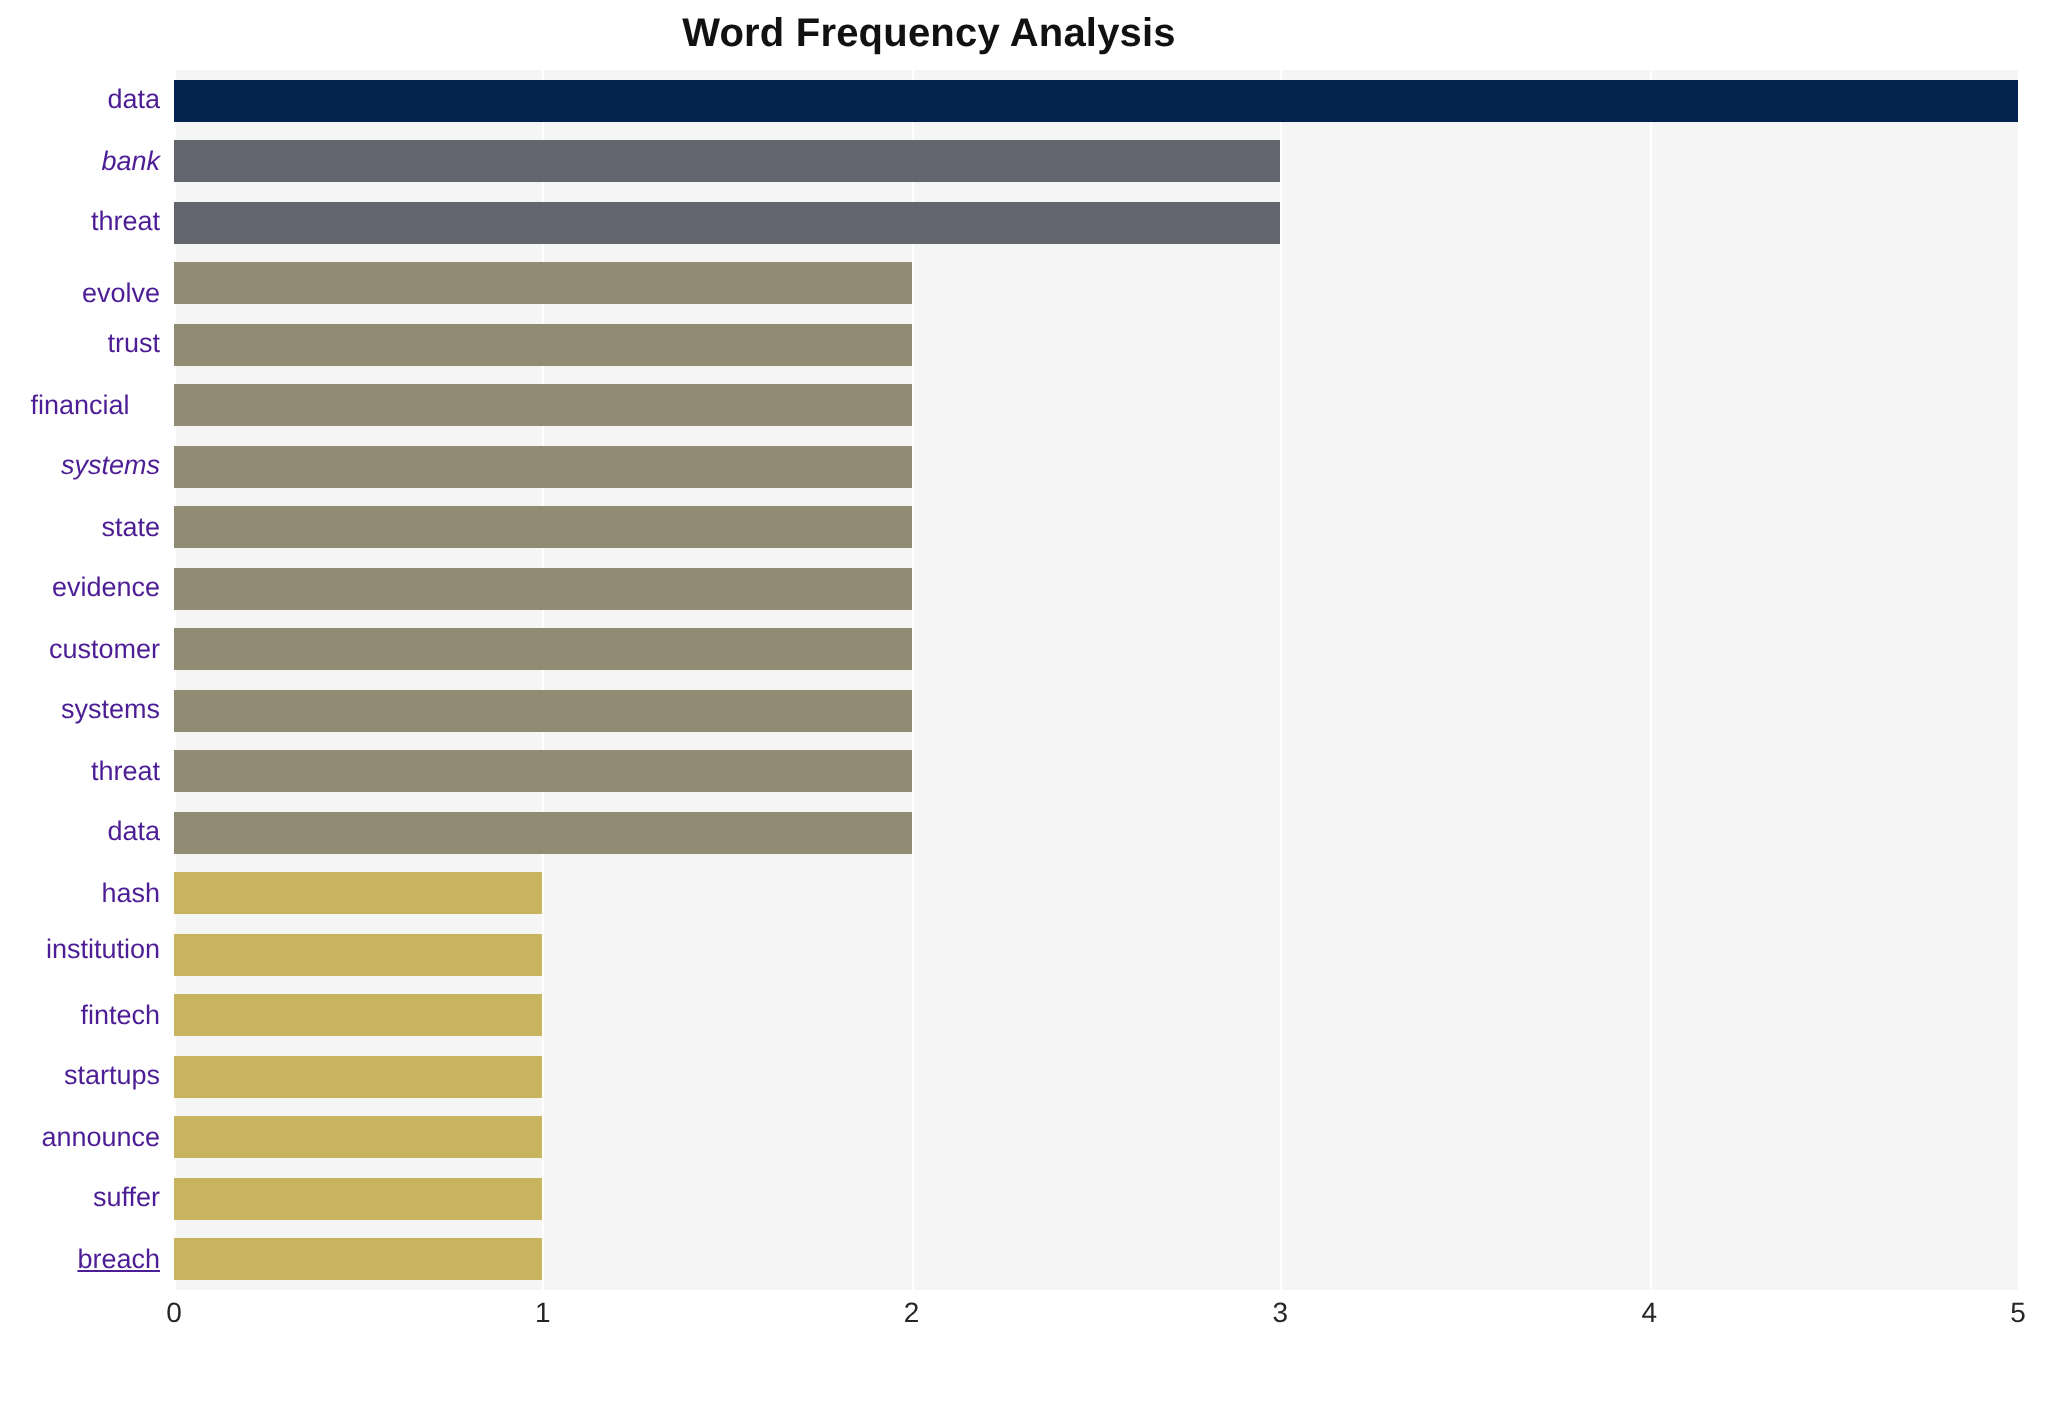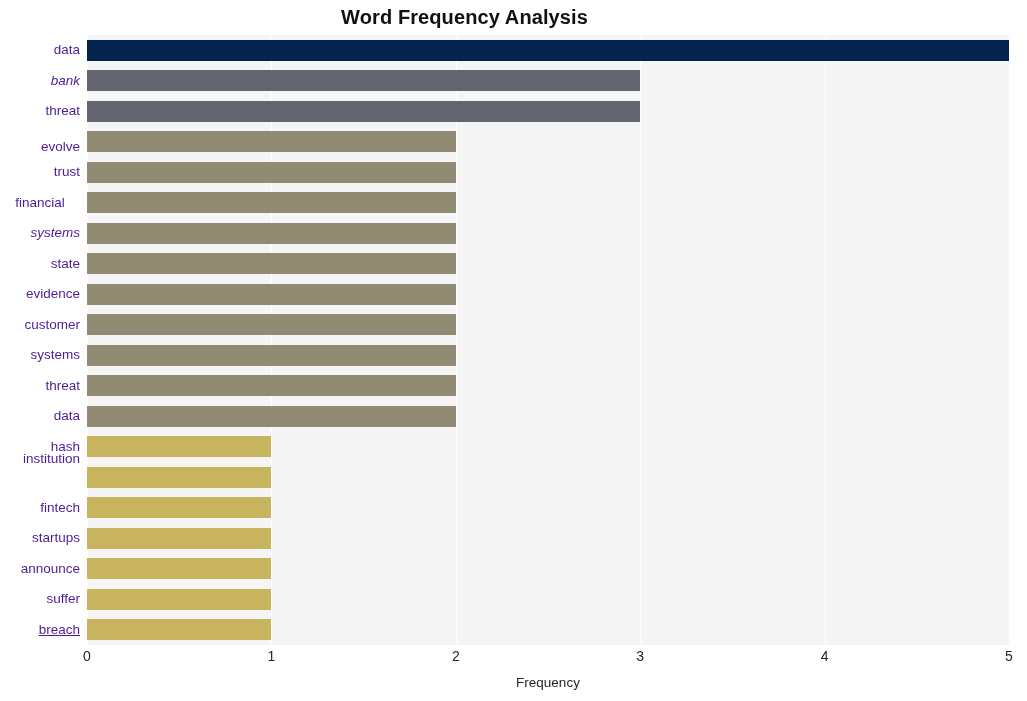--- a/index.html
+++ b/index.html
@@ -159,32 +159,31 @@
       <div class="ytick-label" style="top: 130.25px;">trust</div>
       <div class="ytick-label" style="top: 160.75px; text-align: center;">financial</div>
       <div class="ytick-label" style="top: 191.25px; font-style: italic;">systems</div>
       <div class="ytick-label" style="top: 221.75px;">state</div>
       <div class="ytick-label" style="top: 252.25px;">evidence</div>
       <div class="ytick-label" style="top: 282.75px; padding-left: 32px;">customer</div>
       <div class="ytick-label" style="top: 313.25px;">systems</div>
       <div class="ytick-label" style="top: 343.75px;">threat</div>
       <div class="ytick-label" style="top: 374.25px;">data</div>
       <div class="ytick-label" style="top: 404.75px;">hash</div>
-      <div class="ytick-label" style="top: 417px;">institution</div>
+      <div class="ytick-label" style="top: 433px;">institution</div>
       <div class="ytick-label" style="top: 465.75px;">fintech</div>
       <div class="ytick-label" style="top: 496.25px;">startups</div>
       <div class="ytick-label" style="top: 526.75px; padding-left: 33px;">announce</div>
       <div class="ytick-label" style="top: 557.25px;">suffer</div>
       <div class="ytick-label" style="top: 587.75px; text-decoration: underline;">breach</div>
     </div>
 
   <div id="xlabels">
       <div class="xtick-label" style="left: 87px;">0</div>
       <div class="xtick-label" style="left: 271.4px;">1</div>
       <div class="xtick-label" style="left: 455.8px;">2</div>
       <div class="xtick-label" style="left: 640.2px;">3</div>
       <div class="xtick-label" style="left: 824.6px;">4</div>
       <div class="xtick-label" style="left: 1009px;">5</div>
     </div>
 
-  <div id="xaxis-title">Frequency</div>
 
 </div>
 
 </body></html>

